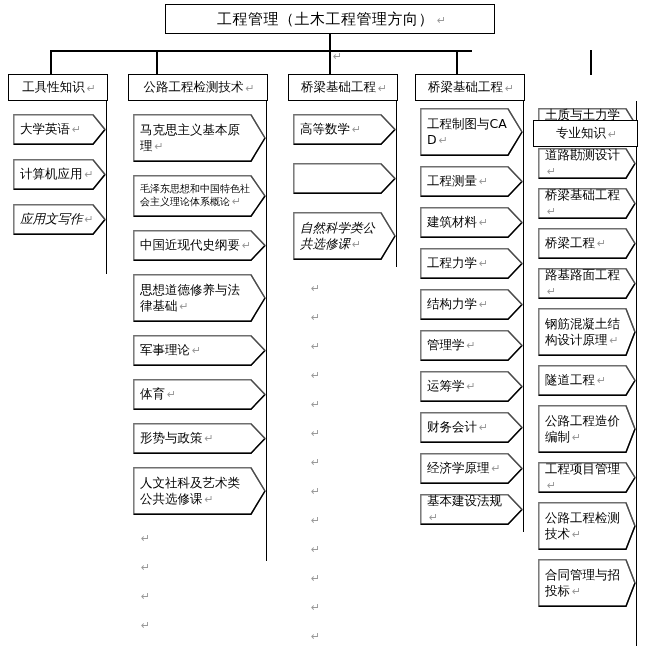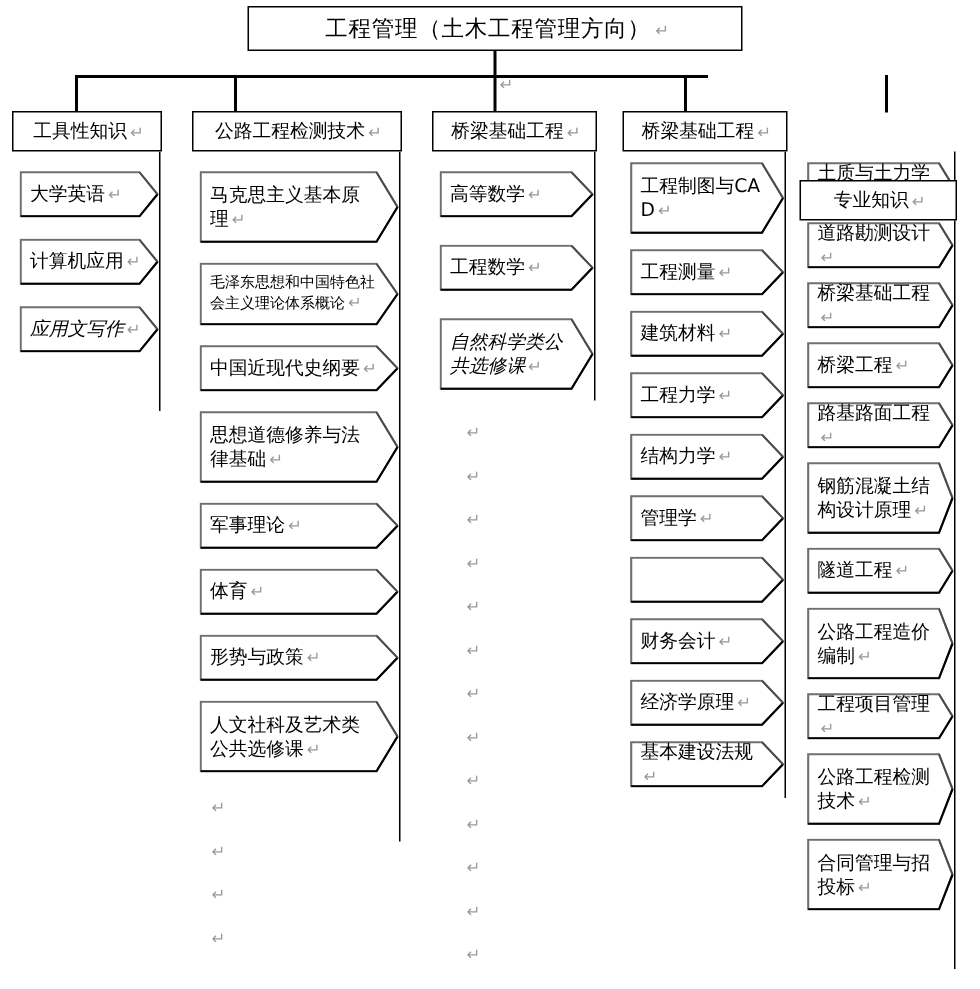--- a/index.html
+++ b/index.html
@@ -247,23 +247,20 @@
         <div class="label" style="width:86px;">
           <span>高等数学<span class="pilcrow" style="position: relative; left: 2px;">↵</span></span>
         </div>
       </div>
       <div class="penta" style="left: 293px; top: 163px; width: 103px; height: 31px;">
         <svg width="103" height="31">
           <polygon points="0.8,0.8 88,0.8 102,15.5 88,30.2 0.8,30.2" fill="#ffffff" stroke="#6f6f6f" stroke-width="1.4"></polygon>
           <polyline points="0.8,30.2 88,30.2 102,15.5" fill="none" stroke="#000000" stroke-width="1.4"></polyline>
           <line x1="102" y1="15.5" x2="88" y2="0.8" stroke="#4a4a4a" stroke-width="1.2"></line>
         </svg>
-        <div class="label" style="width:86px;">
-          <span>工程数学<span class="pilcrow" style="position: relative; left: 2px;">↵</span></span>
-        </div>
       </div>
       <div class="penta" style="left: 293px; top: 212px; width: 103px; height: 48px; font-style: italic;">
         <svg width="103" height="48">
           <polygon points="0.8,0.8 88,0.8 102,24 88,47.2 0.8,47.2" fill="#ffffff" stroke="#6f6f6f" stroke-width="1.4"></polygon>
           <polyline points="0.8,47.2 88,47.2 102,24" fill="none" stroke="#000000" stroke-width="1.4"></polyline>
           <line x1="102" y1="24" x2="88" y2="0.8" stroke="#4a4a4a" stroke-width="1.2"></line>
         </svg>
         <div class="label" style="width:86px;">
           <span>自然科学类公共选修课<span class="pilcrow" style="position: relative; left: 2px;">↵</span></span>
         </div>
@@ -340,20 +337,23 @@
         <div class="label" style="width:86px;">
           <span>管理学<span class="pilcrow" style="position: relative; left: 2px;">↵</span></span>
         </div>
       </div>
       <div class="penta" style="left: 420px; top: 371px; width: 103px; height: 31px;">
         <svg width="103" height="31">
           <polygon points="0.8,0.8 88,0.8 102,15.5 88,30.2 0.8,30.2" fill="#ffffff" stroke="#6f6f6f" stroke-width="1.4"></polygon>
           <polyline points="0.8,30.2 88,30.2 102,15.5" fill="none" stroke="#000000" stroke-width="1.4"></polyline>
           <line x1="102" y1="15.5" x2="88" y2="0.8" stroke="#4a4a4a" stroke-width="1.2"></line>
         </svg>
+        <div class="label" style="width:86px;">
+          <span>运筹学<span class="pilcrow" style="position: relative; left: 2px;">↵</span></span>
+        </div>
       </div>
       <div class="penta" style="left: 420px; top: 412px; width: 103px; height: 31px;">
         <svg width="103" height="31">
           <polygon points="0.8,0.8 88,0.8 102,15.5 88,30.2 0.8,30.2" fill="#ffffff" stroke="#6f6f6f" stroke-width="1.4"></polygon>
           <polyline points="0.8,30.2 88,30.2 102,15.5" fill="none" stroke="#000000" stroke-width="1.4"></polyline>
           <line x1="102" y1="15.5" x2="88" y2="0.8" stroke="#4a4a4a" stroke-width="1.2"></line>
         </svg>
         <div class="label" style="width:86px;">
           <span>财务会计<span class="pilcrow" style="position: relative; left: 2px;">↵</span></span>
         </div>

